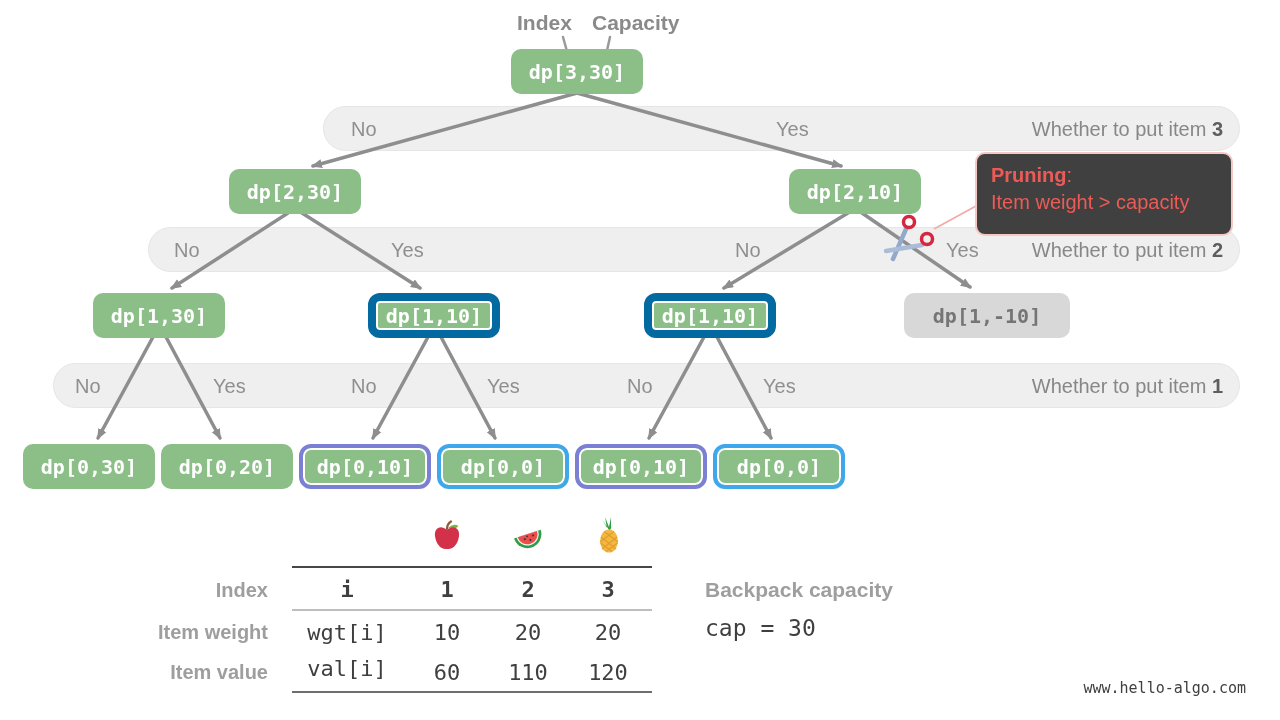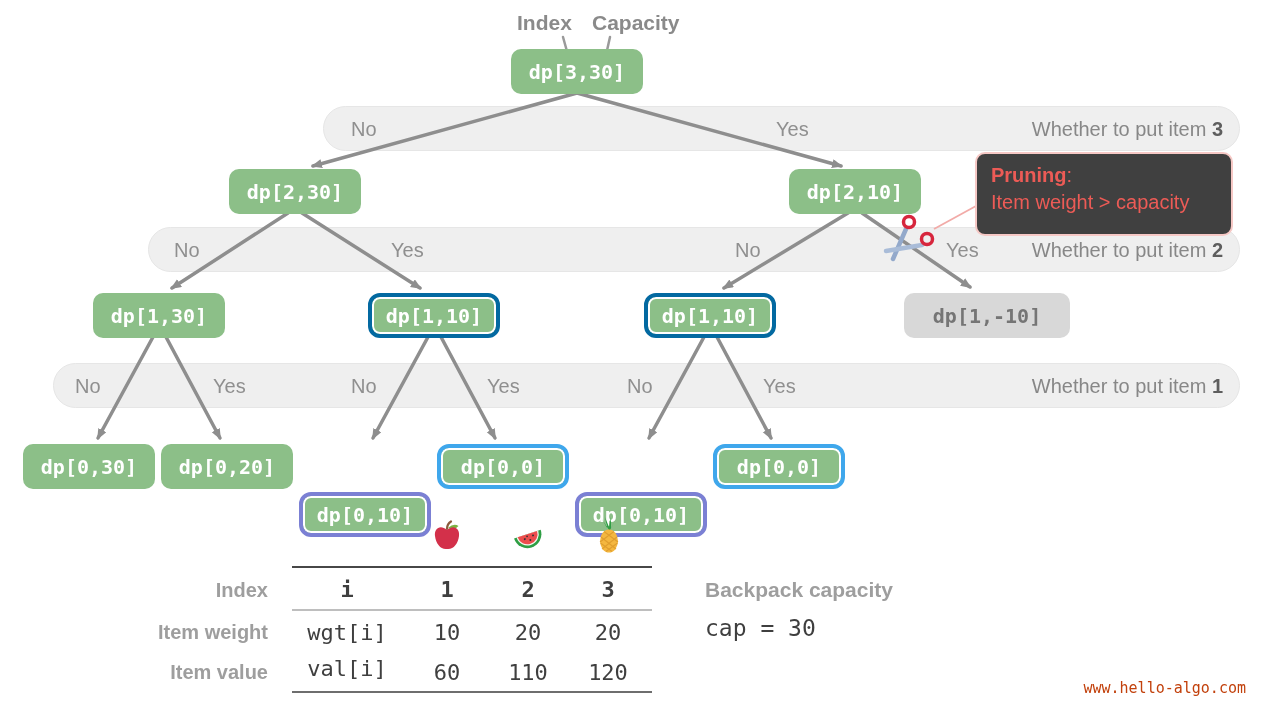--- a/index.html
+++ b/index.html
@@ -18,22 +18,22 @@
   .band-caption b{color:#5E5E5E;font-weight:bold;}
 
   
   #edges{position:absolute;left:0;top:0;z-index:1;}
 
   
   .node{position:absolute;width:132px;height:45px;border-radius:10px;
         display:flex;align-items:center;justify-content:center;box-sizing:border-box;
         font-family:"DejaVu Sans Mono",monospace;font-weight:bold;font-size:20px;
         color:#ffffff;background:#8CBF88;z-index:2;white-space:nowrap;}
-  .node.border-orange{border:4px solid #0369a1;box-shadow:inset 0 0 0 2px #ffffff;border-radius:12px;}
-  .node.border-purple{border:4px solid #7B80D4;box-shadow:inset 0 0 0 2px #ffffff;border-radius:12px;margin-top:48px;}
+  .node.border-orange{border:8px solid #0369a1;box-shadow:inset 0 0 0 2px #ffffff;border-radius:12px;}
+  .node.border-purple{border:4px solid #7B80D4;box-shadow:inset 0 0 0 2px #ffffff;border-radius:12px;}
   .node.border-blue{border:4px solid #3FA7EC;box-shadow:inset 0 0 0 2px #ffffff;border-radius:12px;}
   .node.gray{background:#D8D8D8;color:#757575;}
 
   
   .pruning{position:absolute;left:975px;top:152px;width:258px;height:84px;
            background:#404040;border:2px solid #F6C8C5;border-radius:10px;
            box-sizing:border-box;padding:8px 14px;z-index:3;
            font-size:20px;line-height:27px;color:#EC5B56;}
   .pruning b{font-weight:bold;}
 
@@ -43,21 +43,21 @@
   .cell{position:absolute;transform:translateX(-50%);font-family:"DejaVu Sans Mono",monospace;
         font-size:22px;color:#3F3F3F;white-space:nowrap;}
   .cell.bold{font-weight:bold;}
   .rule{position:absolute;left:292px;width:360px;}
 
   .cap-label{position:absolute;left:705px;top:578px;font-size:21px;font-weight:bold;color:#9E9E9E;}
   .cap-code{position:absolute;left:705px;top:615px;font-family:"DejaVu Sans Mono",monospace;
             font-size:23px;color:#3F3F3F;}
 
   .watermark{position:absolute;right:34px;top:679px;font-family:"DejaVu Sans Mono",monospace;
-             font-size:15px;color:#c2410c;}
+             font-size:15px;color:#404040;}
 
   .fruit{position:absolute;z-index:2;}
 </style>
 </head>
 <body>
 
 <div id="canvas">
 
   <span class="hdr-label" style="left:517px;">Index</span>
   <span class="hdr-label" style="left:592px;">Capacity</span>

